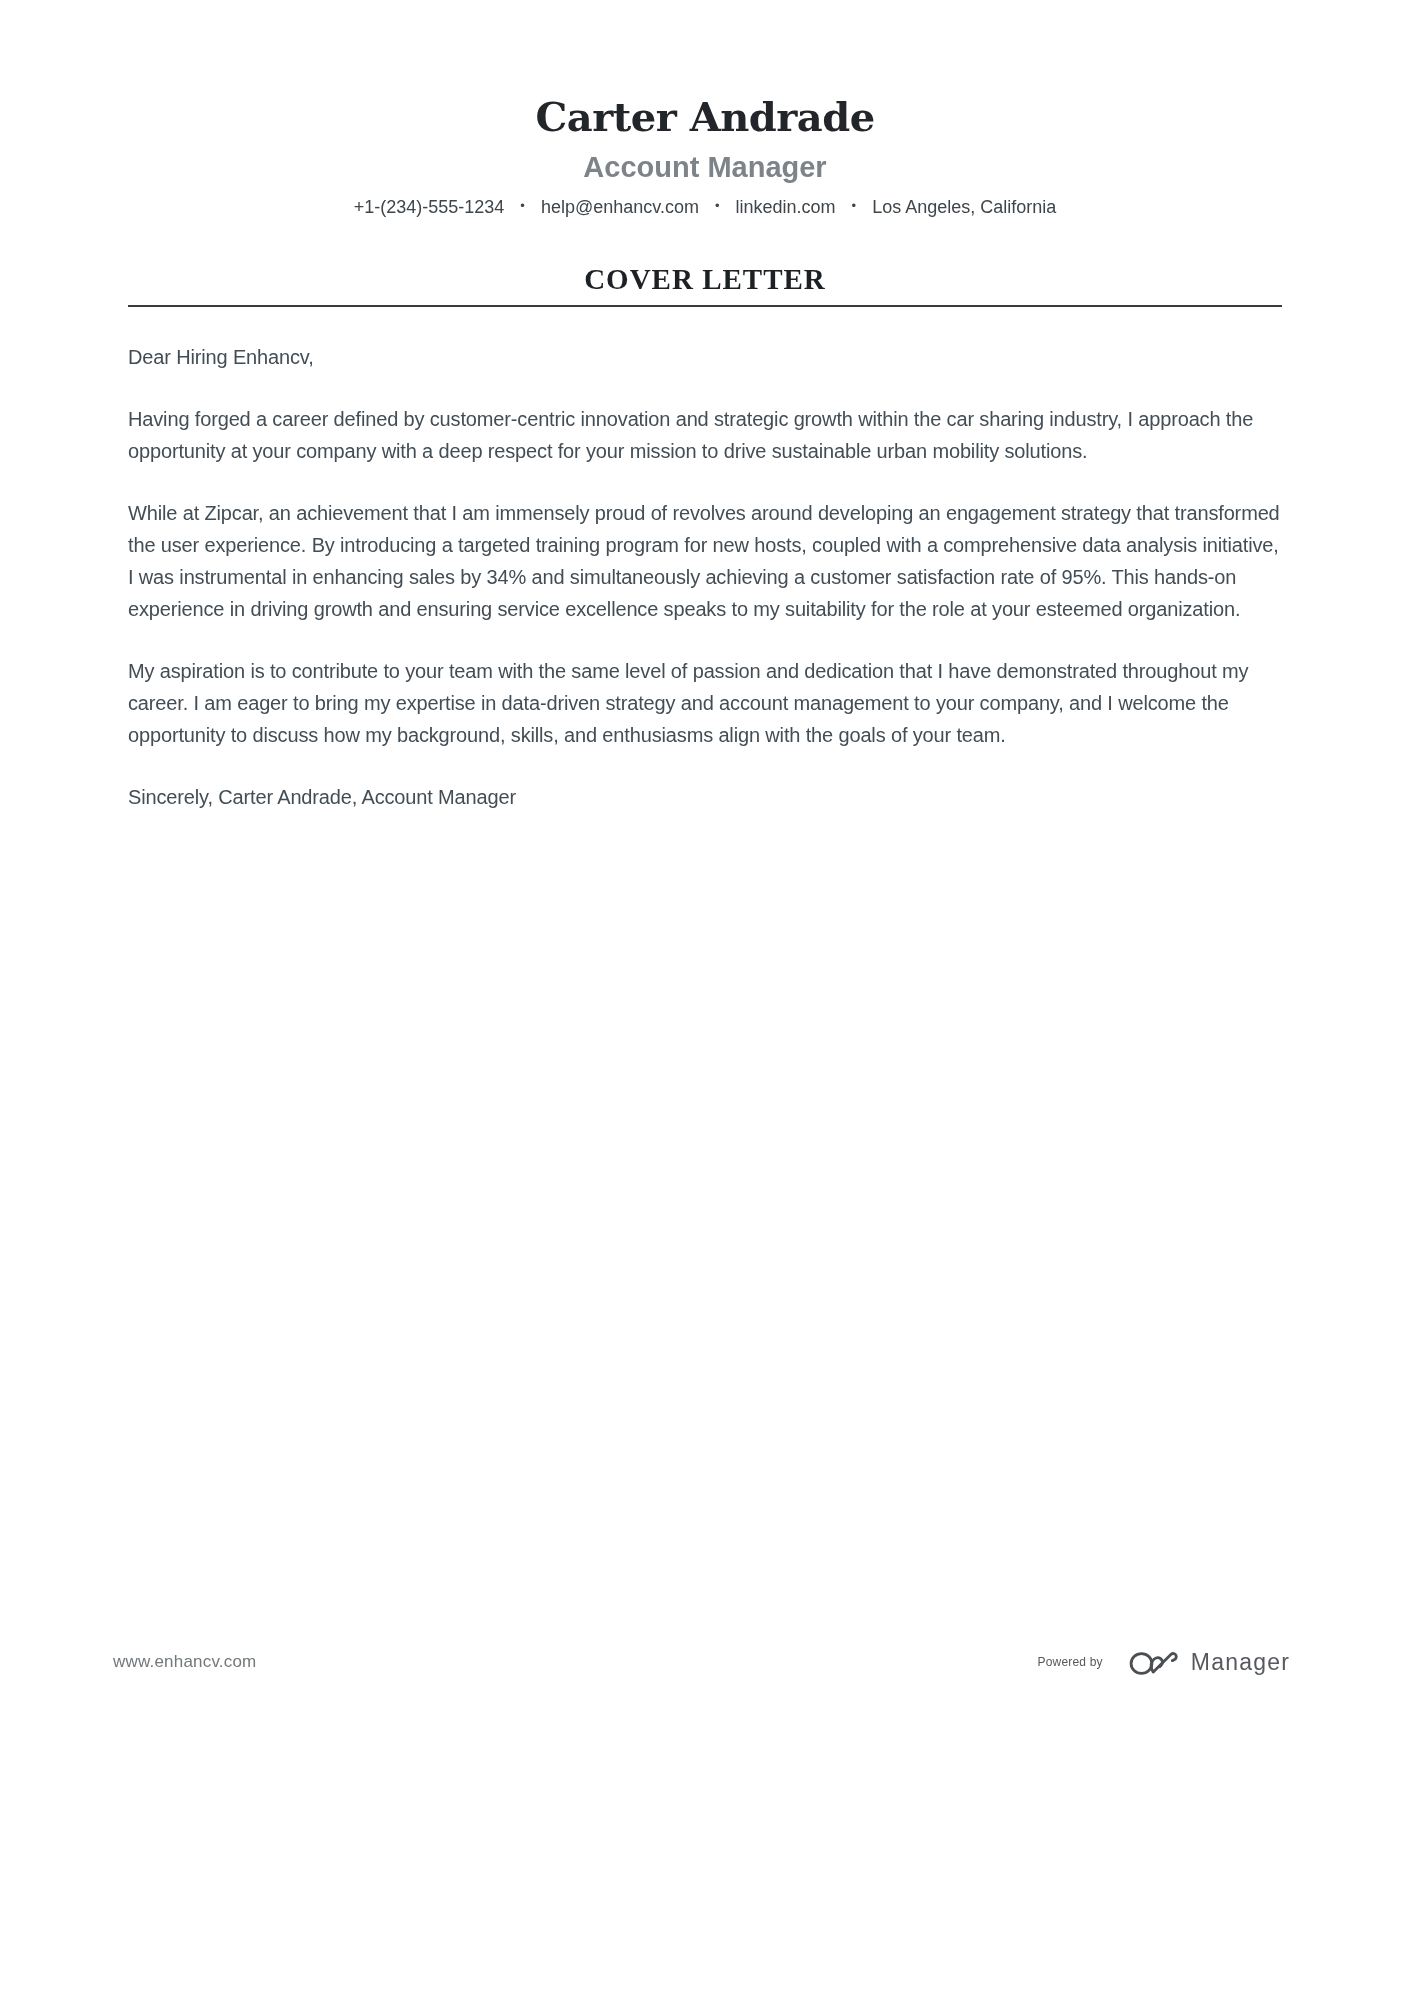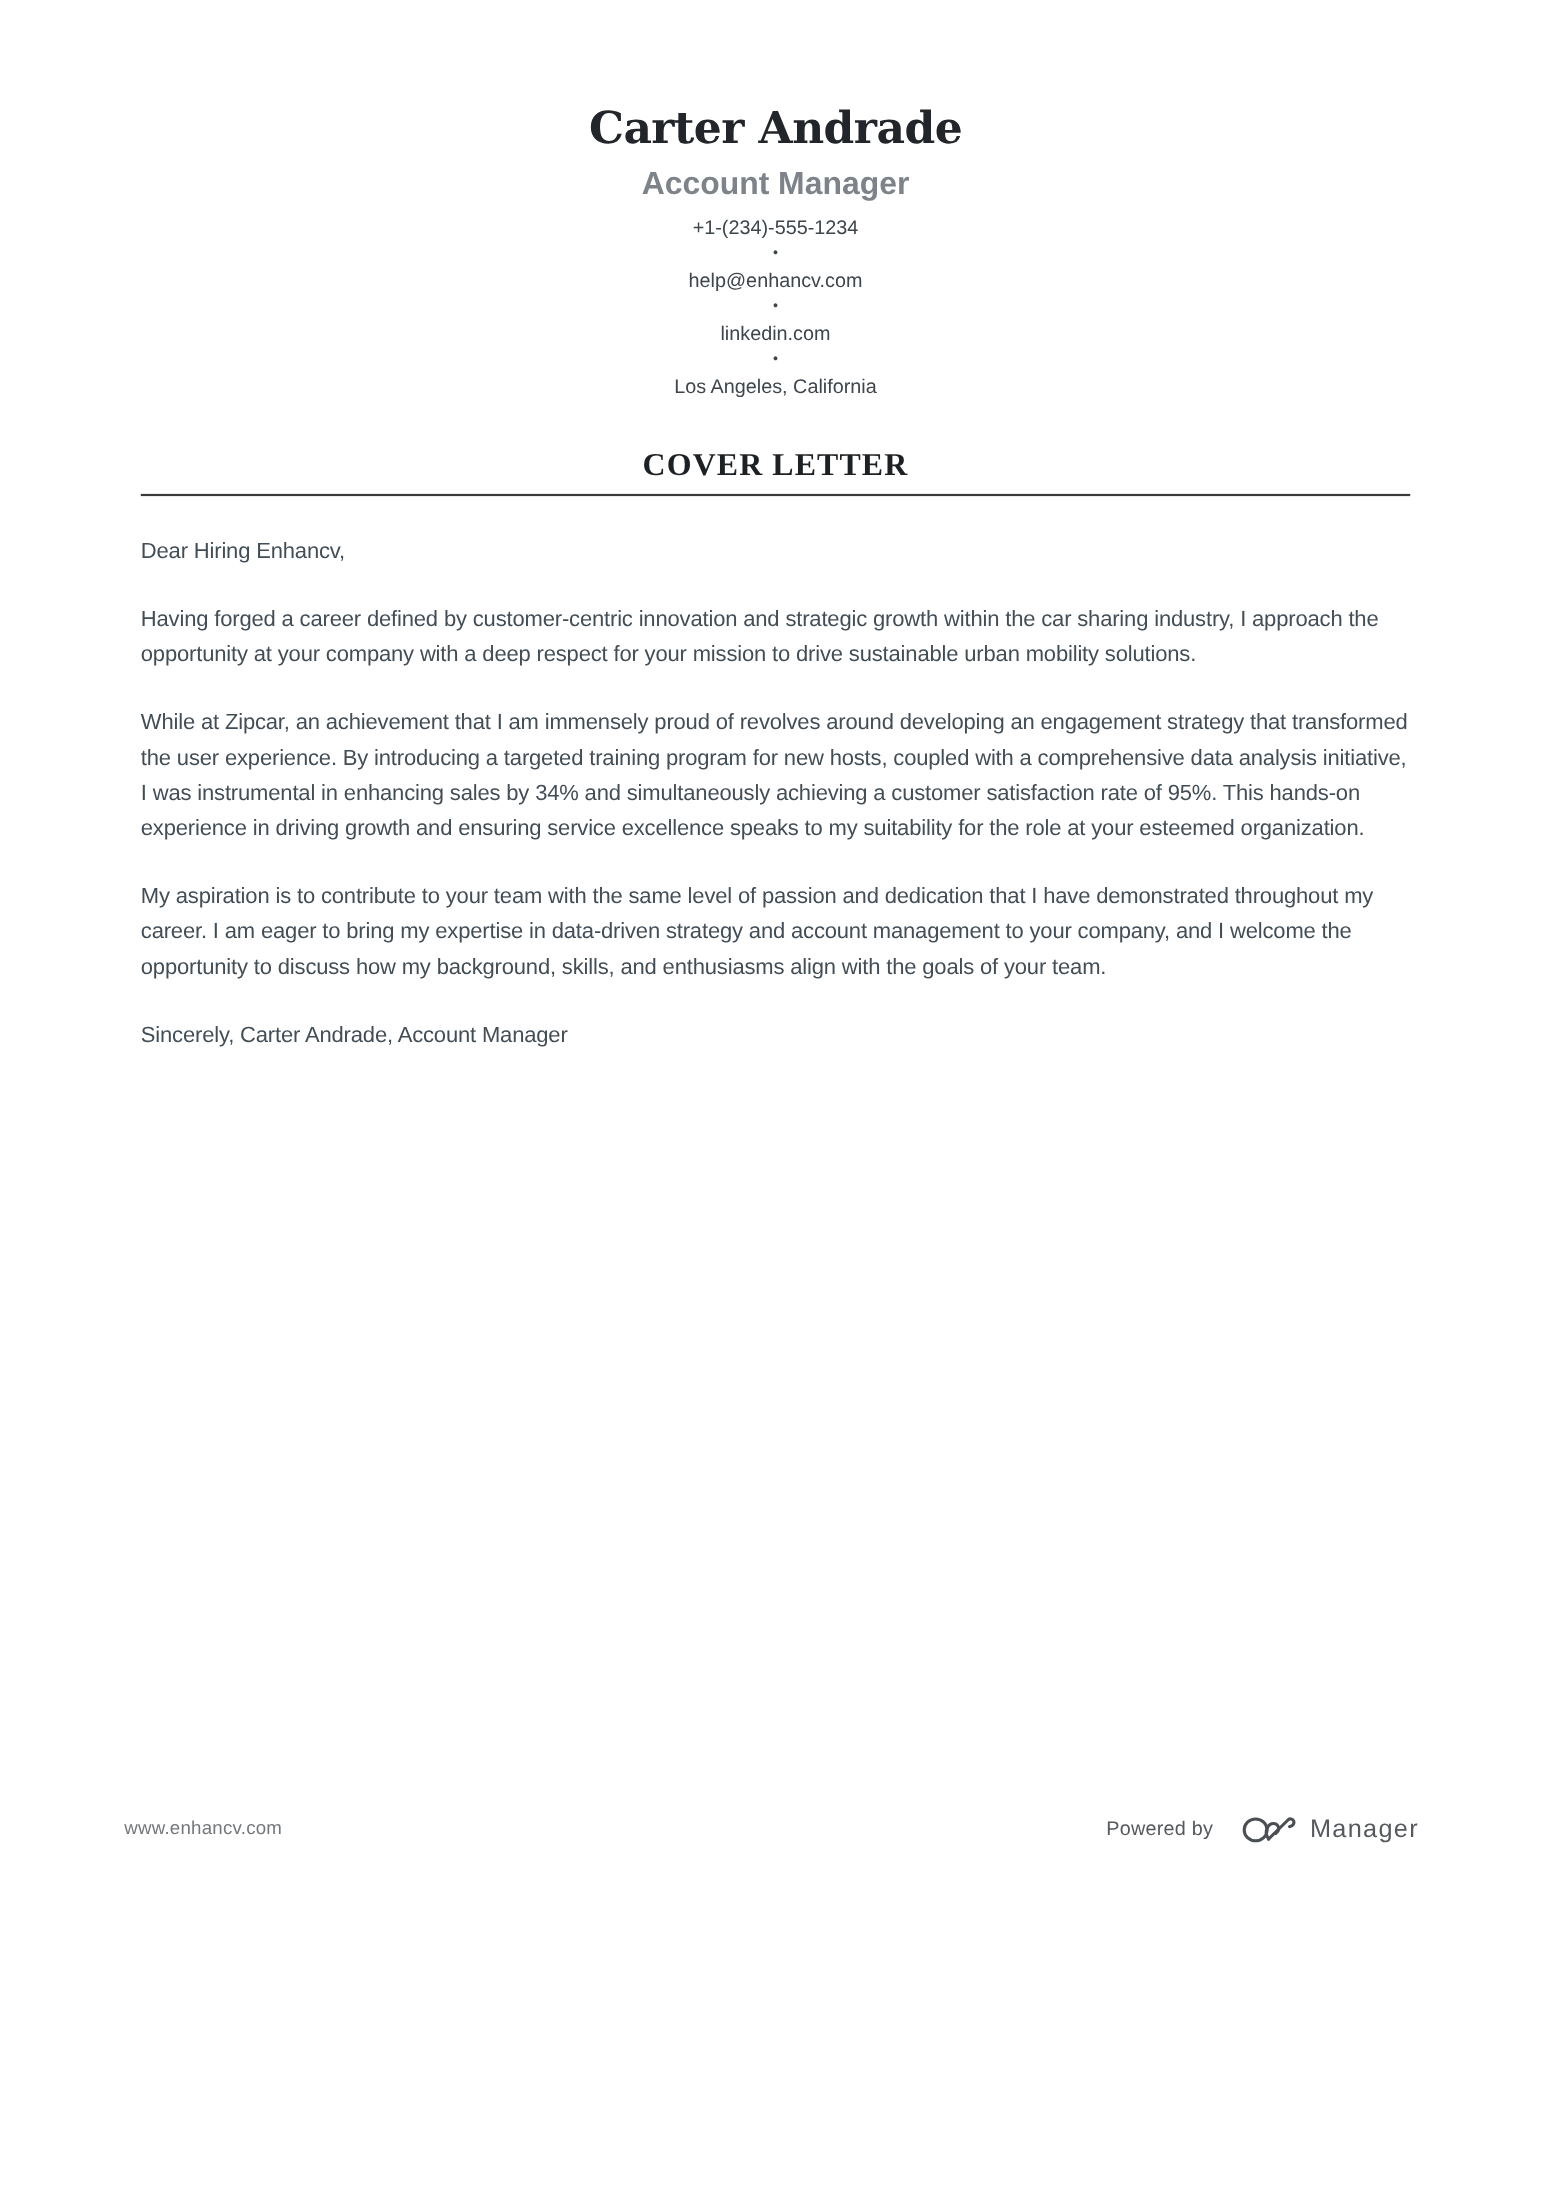--- a/index.html
+++ b/index.html
@@ -44,21 +44,20 @@
   .contact-line {
     margin-top: 10px;
     font-size: 18px;
     line-height: 24px;
     color: #3e454b;
     display: flex;
     justify-content: center;
     align-items: center;
     gap: 0;
     white-space: nowrap;
-    flex-direction: column;
   }
   .contact-sep {
     display: inline-block;
     margin: 0 16px;
     font-size: 13px;
     color: #3e454b;
     transform: translateY(-1px);
   }
   
   .section-heading {
@@ -102,21 +101,21 @@
   .footer-website {
     font-size: 17px;
     color: #73787c;
     letter-spacing: 0.2px;
   }
   .footer-brand {
     display: flex;
     align-items: center;
   }
   .powered-by {
-    font-size: 18px;
+    font-size: 12px;
     color: #55595d;
     margin-right: 26px;
     letter-spacing: 0.2px;
   }
   .logo-icon {
     display: inline-block;
     width: 52px;
     height: 32px;
     margin-right: 10px;
   }

